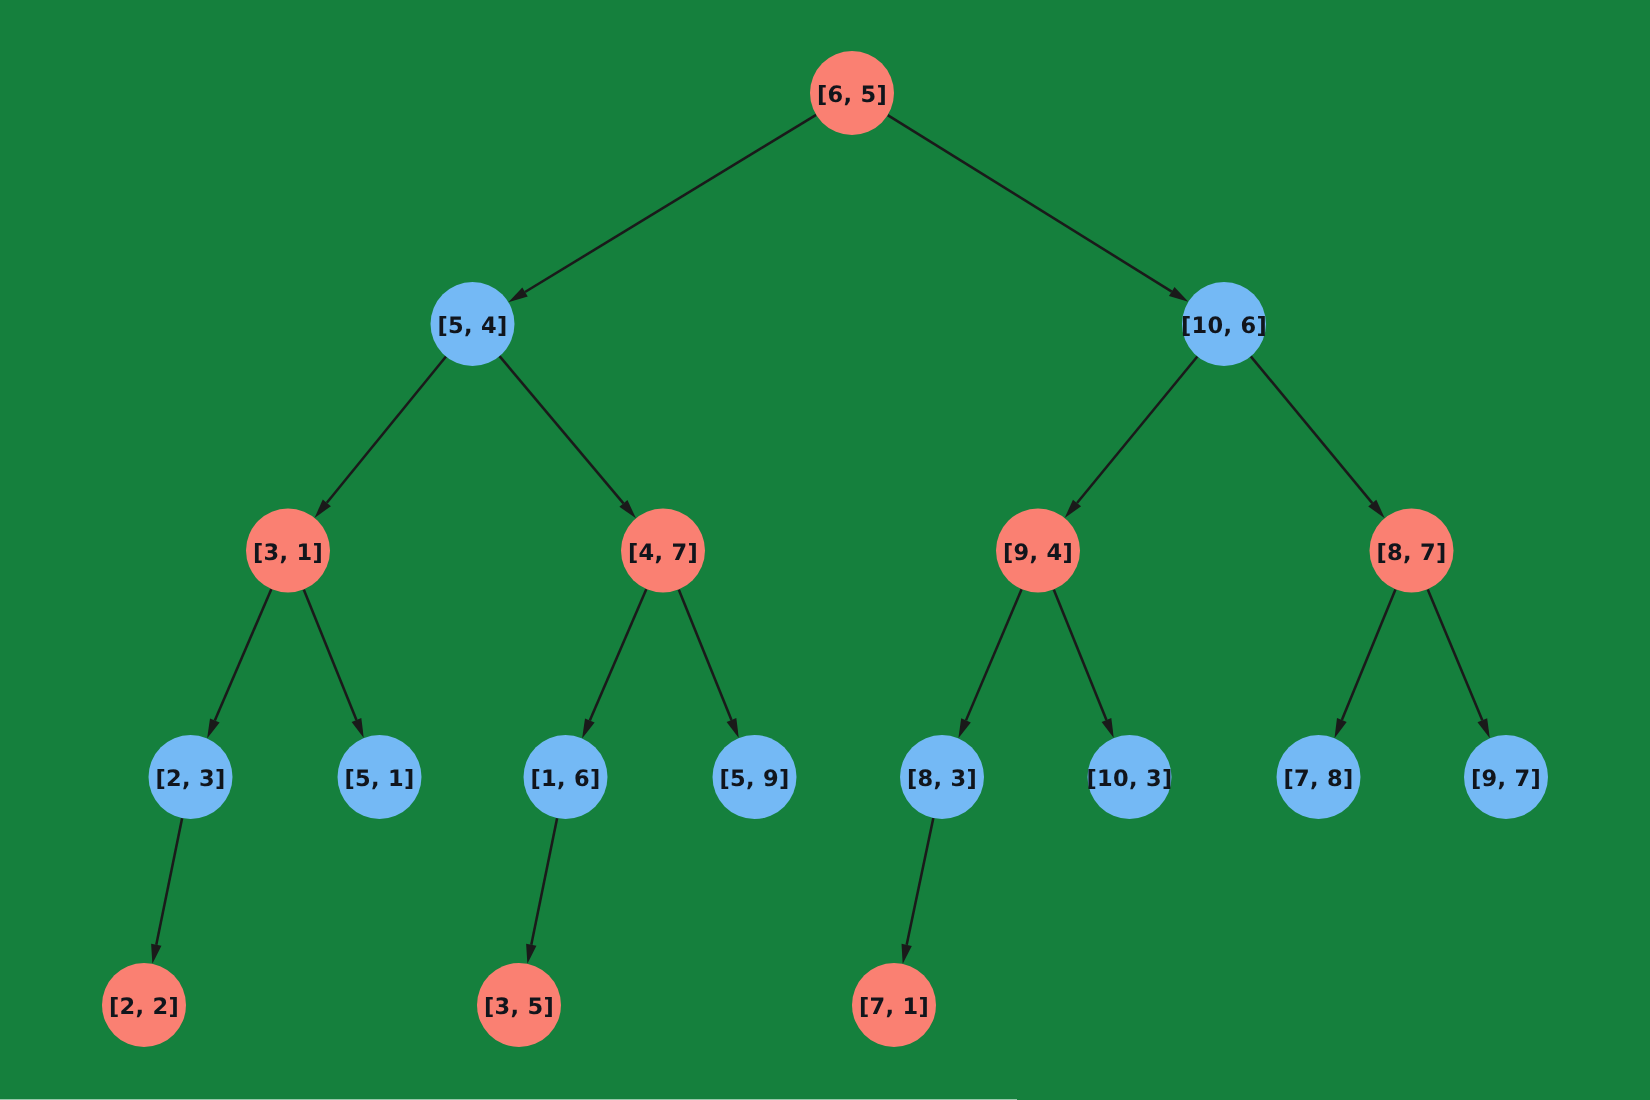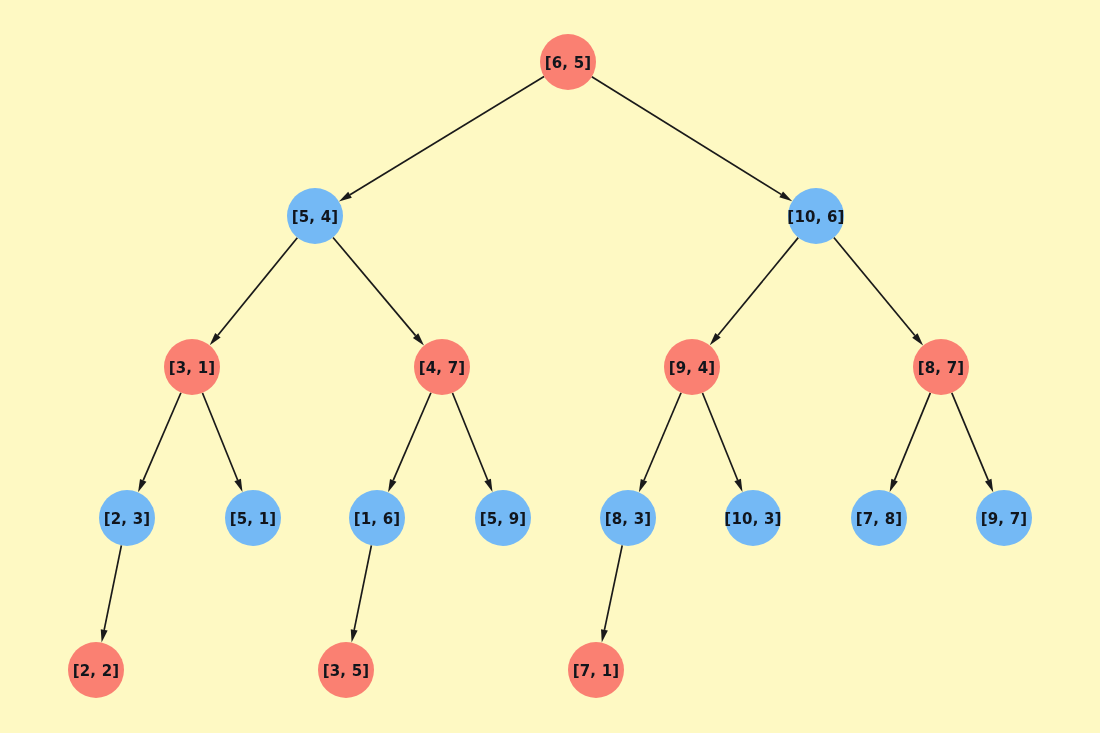--- a/index.html
+++ b/index.html
@@ -44,21 +44,21 @@
     fill: #11151c;
     text-anchor: middle;
     dominant-baseline: central;
     paint-order: stroke;
     letter-spacing: 0.2px;
   }
 </style>
 </head>
 <body>
 
-<div id="tree-figure" style="background: #fef9c3; width: 1100px; height: 733px;">
+<div id="tree-figure" style="background: #15803d; width: 1100px; height: 733px;">
   <svg id="tree-svg" viewBox="0 0 1100 733" xmlns="http://www.w3.org/2000/svg">
     <g id="edges-group">
         <line x1="544.08" y1="76.56" x2="350.02" y2="194.68" class="edge-line" stroke="#1a1a1a" stroke-width="1.7"></line>
         <polygon points="338.92,201.44 348.20,191.69 351.84,197.67" class="arrow-head" fill="#1a1a1a"></polygon>
         <line x1="591.79" y1="76.77" x2="781.17" y2="194.37" class="edge-line" stroke="#1a1a1a" stroke-width="1.7"></line>
         <polygon points="792.21,201.23 779.32,197.34 783.02,191.40" class="arrow-head" fill="#1a1a1a"></polygon>
         <line x1="297.32" y1="237.71" x2="217.89" y2="335.21" class="edge-line" stroke="#1a1a1a" stroke-width="1.7"></line>
         <polygon points="209.68,345.29 215.18,333.00 220.61,337.42" class="arrow-head" fill="#1a1a1a"></polygon>
         <line x1="333.02" y1="237.43" x2="415.61" y2="335.62" class="edge-line" stroke="#1a1a1a" stroke-width="1.7"></line>
         <polygon points="423.98,345.57 412.93,337.88 418.29,333.37" class="arrow-head" fill="#1a1a1a"></polygon>

